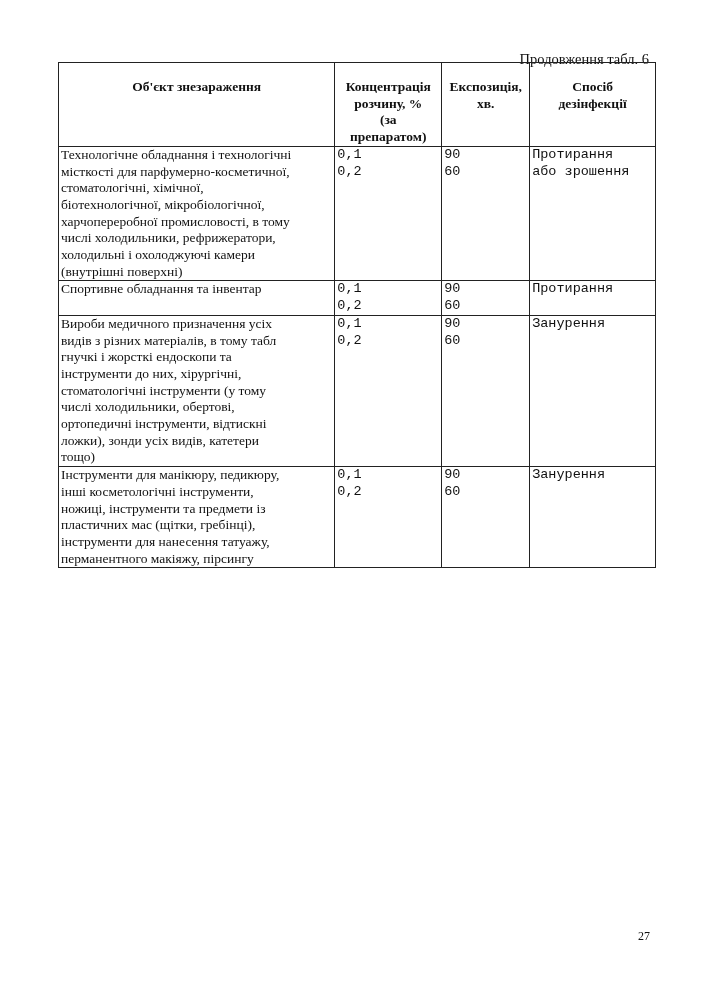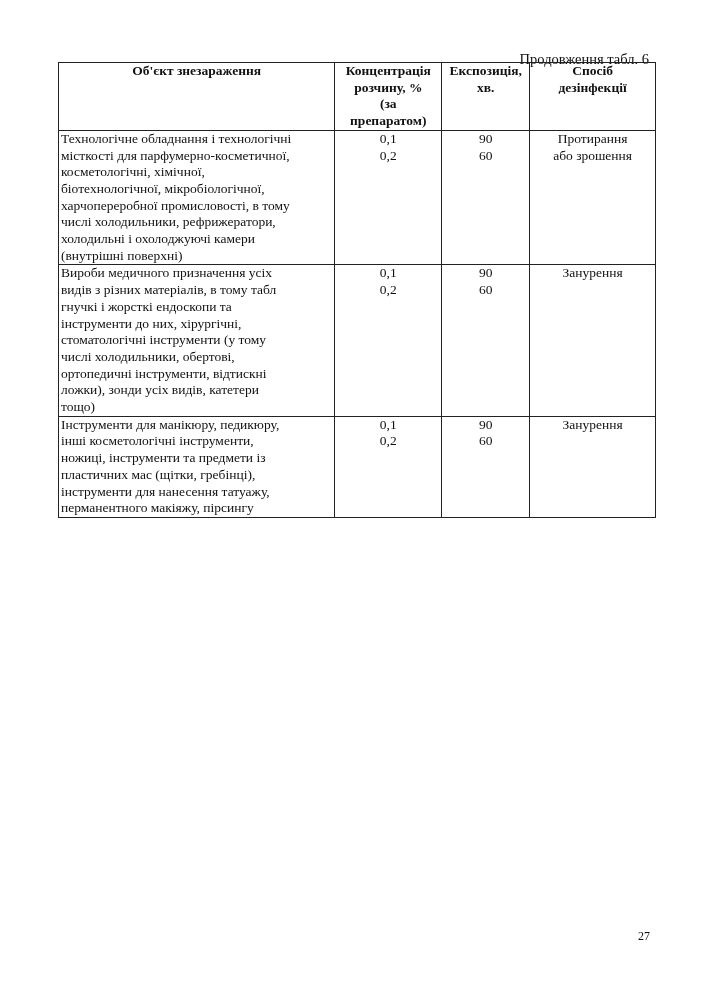--- a/index.html
+++ b/index.html
@@ -31,29 +31,29 @@
       line-height: 16.7px;
     }
     table.main td, table.main th {
       border: 1px solid #222;
       vertical-align: top;
       padding: 0 2px 0 2px;
     }
     table.main th {
       font-weight: bold;
       text-align: center;
-      padding-top: 0;
+      padding-top: 16px;
       height: 62px;
     }
     col.c1 { width: 277px; }
     col.c2 { width: 107px; }
     col.c3 { width: 88px; }
     col.c4 { width: 126px; }
     td.obj { text-align: left; margin-left: 20px; }
-    td.num, td.method { text-align: center; }
+    td.num, td.method { text-align: left; font-family: Liberation Mono, monospace; }
     .line { display: block; }
     .page-number {
       position: absolute;
       top: 929px;
       left: 638px;
       font-size: 12px;
     }
   </style>
 </head>
 <body>
@@ -87,21 +87,21 @@
         <span class="line">дезінфекції</span>
       </th>
     </tr>
   </thead>
   <tbody>
 
     <tr>
       <td class="obj">
         <span class="line">Технологічне обладнання і технологічні</span>
         <span class="line">місткості для парфумерно-косметичної,</span>
-        <span class="line">косметологічні, хімічної,</span>
+        <span class="line">стоматологічні, хімічної,</span>
         <span class="line">біотехнологічної, мікробіологічної,</span>
         <span class="line">харчопереробної промисловості, в тому</span>
         <span class="line">числі холодильники, рефрижератори,</span>
         <span class="line">холодильні і охолоджуючі камери</span>
         <span class="line">(внутрішні поверхні)</span>
       </td>
       <td class="num">
         <span class="line">0,1</span>
         <span class="line">0,2</span>
       </td>
@@ -109,20 +109,36 @@
         <span class="line">90</span>
         <span class="line">60</span>
       </td>
       <td class="method">
         <span class="line">Протирання</span>
         <span class="line">або зрошення</span>
       </td>
     </tr>
 
 
+    <tr>
+      <td class="obj">
+        <span class="line">Спортивне обладнання та інвентар</span>
+      </td>
+      <td class="num">
+        <span class="line">0,1</span>
+        <span class="line">0,2</span>
+      </td>
+      <td class="num">
+        <span class="line">90</span>
+        <span class="line">60</span>
+      </td>
+      <td class="method">
+        <span class="line">Протирання</span>
+      </td>
+    </tr>
 
 
     <tr>
       <td class="obj">
         <span class="line">Вироби медичного призначення усіх</span>
         <span class="line">видів з різних матеріалів, в тому табл</span>
         <span class="line">гнучкі і жорсткі ендоскопи та</span>
         <span class="line">інструменти до них, хірургічні,</span>
         <span class="line">стоматологічні інструменти (у тому</span>
         <span class="line">числі холодильники, обертові,</span>

